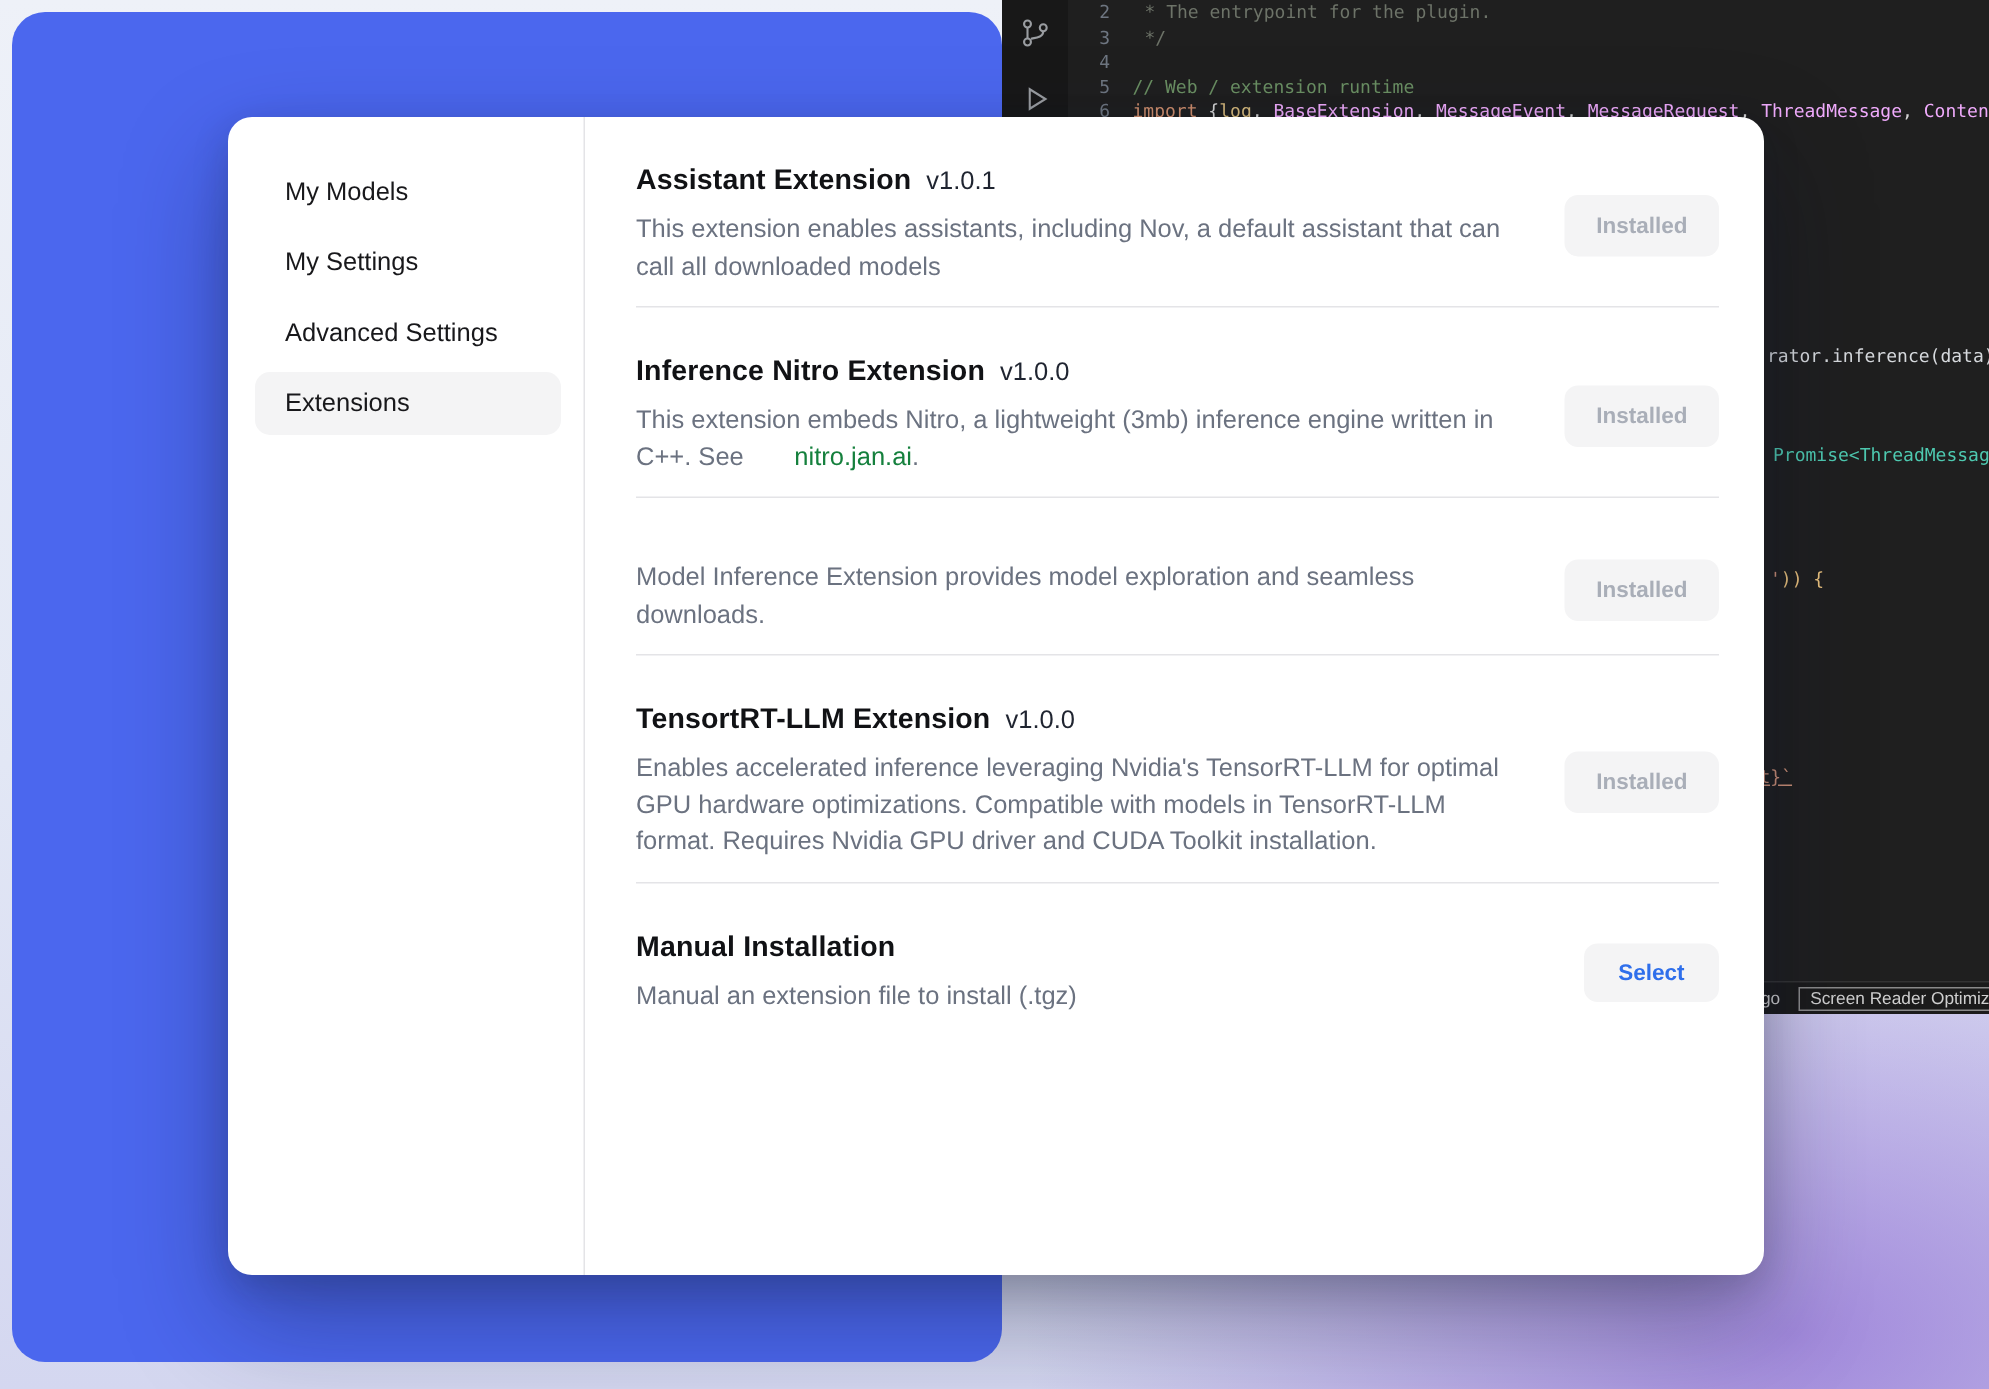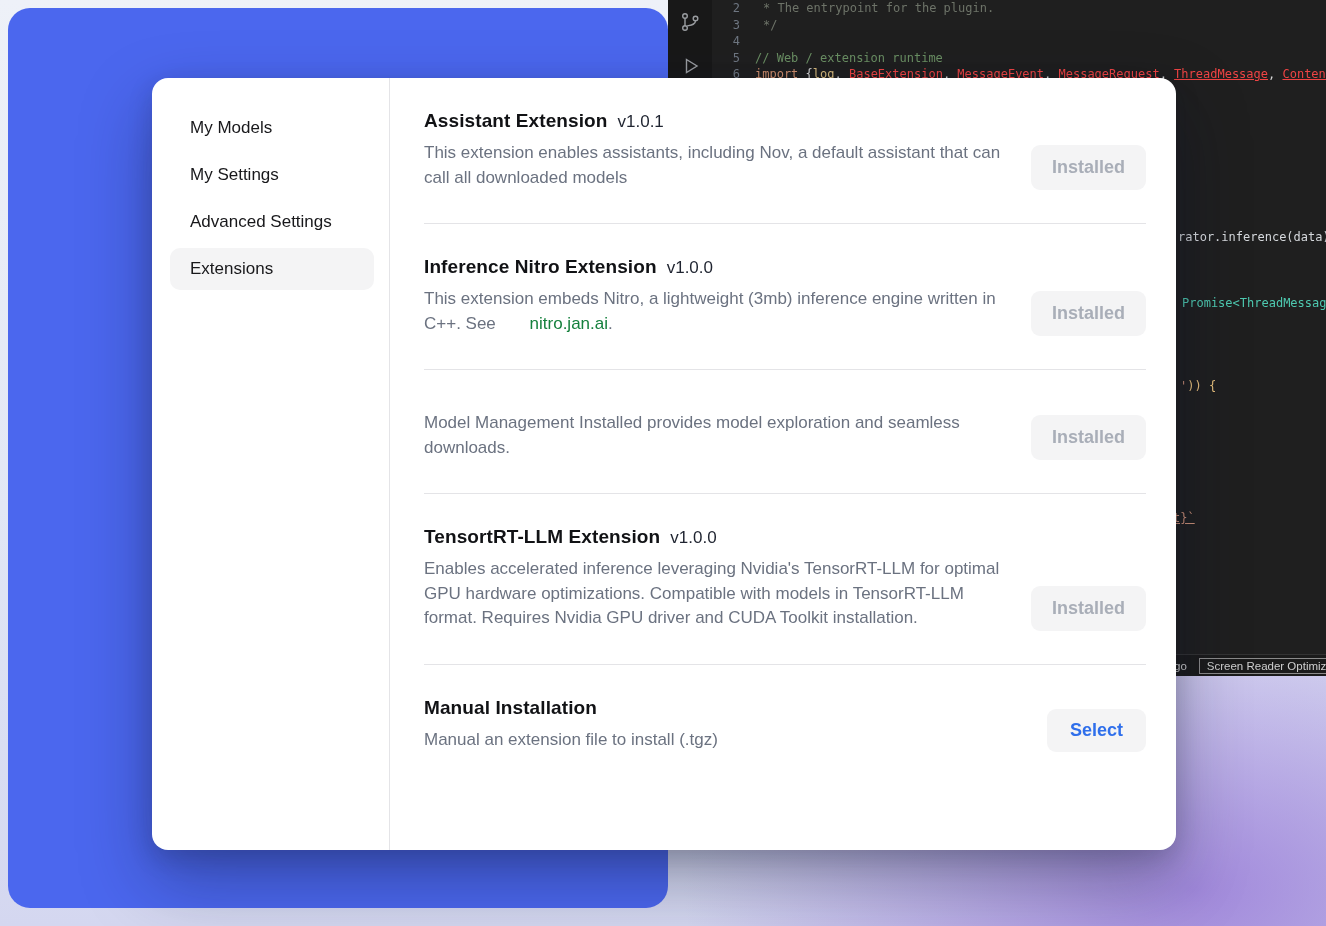--- a/index.html
+++ b/index.html
@@ -31,21 +31,21 @@
   }
   .activity-bar svg { display:block; }
   .code-area { margin-left:44px; padding-top:0; }
   .code-line { display:flex; height:16.5px; line-height:16.5px; white-space:pre; }
   .ln { width:28px; text-align:right; color:#6e7681; margin-right:15px; flex:none; }
   .tok-comment { color:#6d7368; }
   .tok-comment2 { color:#6a8f62; }
   .tok-kw { color:#cf8e6d; }
   .tok-plain { color:#d4d4d4; }
   .tok-ident { color:#d7ba7d; }
-  .tok-ident-u { color:#ef4444; text-decoration:underline; }
+  .tok-ident-u { color:#f0abfc; }
   .indent1 { padding-left:8px; }
 
   .frag { position:absolute; white-space:pre; }
   .frag-1 { top:230px; left:510px; color:#d6d9dd; }
   .frag-2 { top:296px; left:514px; color:#4ec9b0; }
   .frag-3 { top:379px; left:512px; }
   .frag-3 .q { color:#ce9178; } .frag-3 .r { color:#e8c07c; }
   .frag-4 { top:511px; left:505px; color:#ce9178; text-decoration:underline; }
 
   .status-bar {
@@ -69,33 +69,33 @@
     padding:29px 15px 0 18px;
   }
   .side-item {
     padding:11px 20px; border-radius:10px; margin-bottom:5px;
     font-size:17px; font-weight:400; color:#18181b; cursor:default;
   }
   .side-item.active { background:#f4f4f5; }
 
   .content { flex:1; padding:0 30px 0 34px; }
   .section {
-    display:flex; justify-content:space-between; align-items:flex-end;
-    padding:32px 0 33px; border-bottom:1px solid #e4e4e7;
+    display:flex; justify-content:space-between; align-items:center;
+    padding:32px 0 14px; border-bottom:1px solid #e4e4e7;
   }
   .section:last-child { border-bottom:none; }
   .sec-head { display:flex; align-items:baseline; }
   .sec-title { font-size:19px; font-weight:700; color:#111215; letter-spacing:.1px; }
   .sec-ver { font-size:17px; font-weight:400; color:#1f2430; margin-left:10px; }
   .sec-desc { margin-top:9px; font-size:17px; line-height:24.5px; color:#6b7280; max-width:578px; }
   .link { color:#15803d; cursor:pointer;margin-left:29px; }
   .btn {
     flex:none; background:#f4f4f5; border:none; border-radius:9px;
     padding:12px 21px; font-family:"Liberation Sans", sans-serif;
-    font-size:18px; font-weight:600; color:#a9aeb8; cursor:default;
+    font-size:15px; font-weight:600; color:#a9aeb8; cursor:default;
   }
   .btn.select { color:#2f6feb; padding:11px 23px; cursor:pointer; }
 </style>
 </head>
 <body>
 
 <div class="blue-window"></div>
 
 <div class="editor">
   <div class="activity-bar">
@@ -175,21 +175,21 @@
           <span class="sec-title">Inference Nitro Extension</span>
           <span class="sec-ver">v1.0.0</span>
         </div>
         <p class="sec-desc"><span>This extension embeds Nitro, a lightweight (3mb) inference engine written in C++. See </span><span class="link">nitro.jan.ai</span><span>.</span></p>
       </div>
       <button class="btn">Installed</button>
     </div>
 
     <div class="section">
       <div class="sec-text">
-        <p class="sec-desc">Model Management Installed provides model exploration and seamless downloads.</p>
+        <p class="sec-desc">Model Inference Extension provides model exploration and seamless downloads.</p>
       </div>
       <button class="btn">Installed</button>
     </div>
 
     <div class="section">
       <div class="sec-text">
         <div class="sec-head">
           <span class="sec-title">TensortRT-LLM Extension</span>
           <span class="sec-ver">v1.0.0</span>
         </div>

